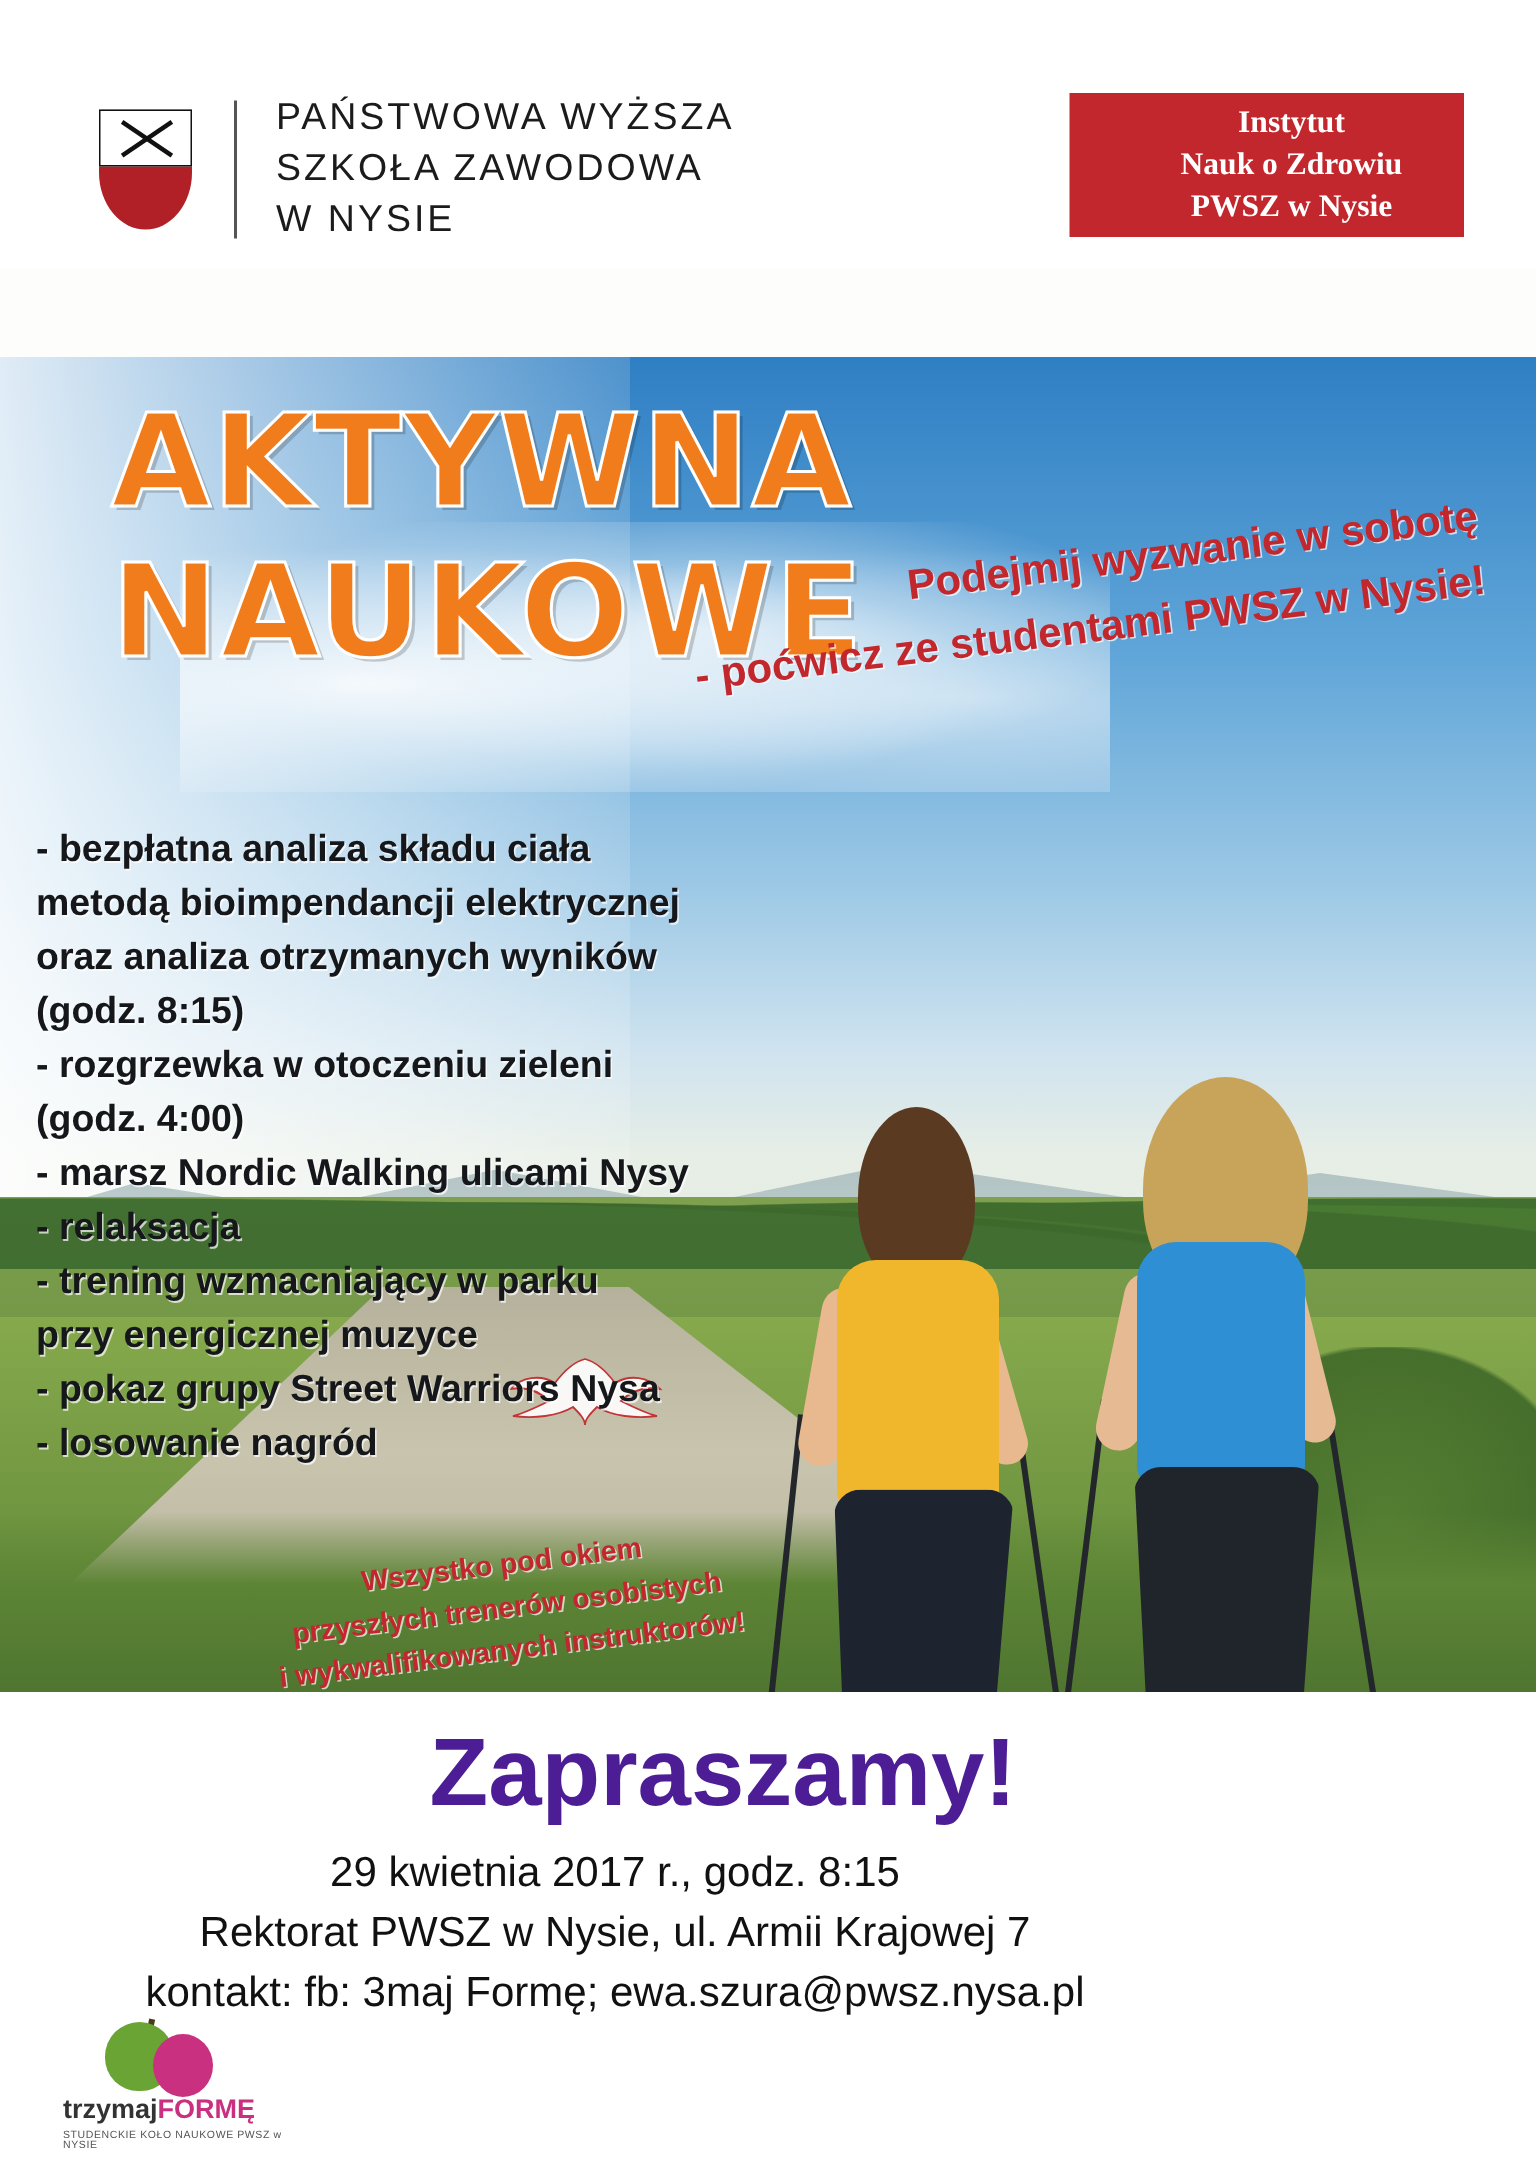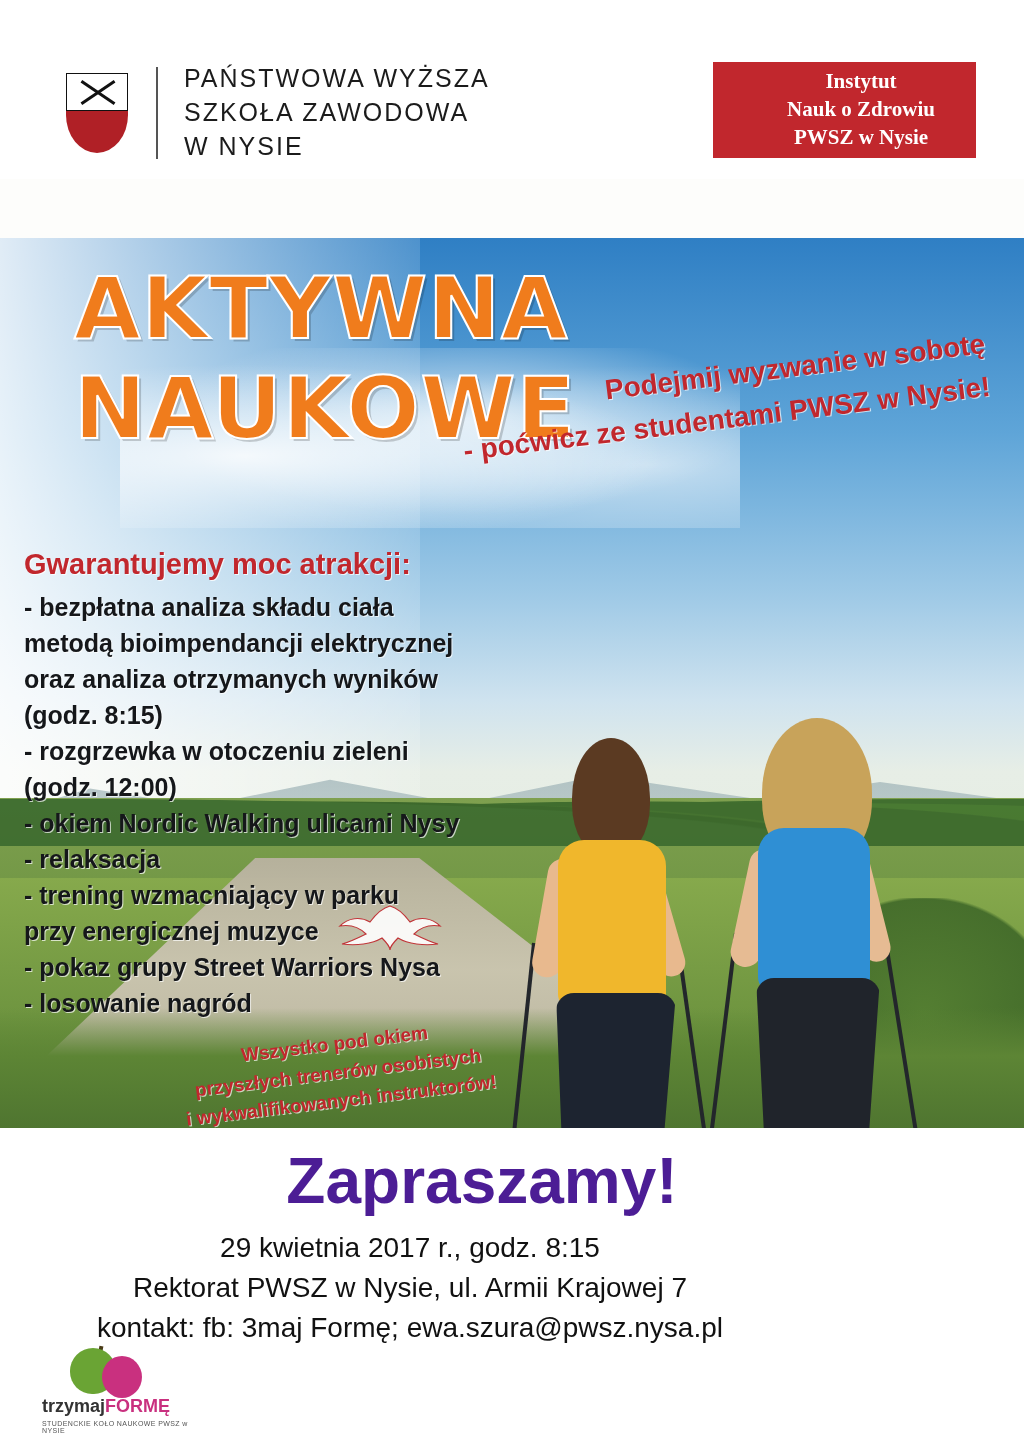--- a/index.html
+++ b/index.html
@@ -465,29 +465,28 @@
 
   <div class="title">AKTYWNA NAUKOWE</div>
   <div class="subtitle">Podejmij wyzwanie w sobotę
 - poćwicz ze studentami PWSZ w Nysie!</div>
 
   <svg class="eagle" viewBox="0 0 120 56">
     <path d="M60 8 C52 10 46 16 40 24 C30 18 18 20 10 28 C22 26 30 30 36 36 C28 40 20 44 12 46 C26 48 42 46 52 40 C56 44 60 48 60 52 C60 48 64 44 68 40 C78 46 94 48 108 46 C100 44 92 40 84 36 C90 30 98 26 110 28 C102 20 90 18 80 24 C74 16 68 10 60 8 Z" fill="#ffffff" stroke="#c1272d" stroke-width="1.2"></path>
   </svg>
 
   <div class="attractions">
-    <h2>Gwarantujemy moc atrakcji:</h2>
     <ul>
       <li>- bezpłatna analiza składu ciała
   metodą bioimpendancji elektrycznej
   oraz analiza otrzymanych wyników
   (godz. 8:15)</li>
       <li>- rozgrzewka w otoczeniu zieleni
-  (godz. 12:00)</li>
-      <li>- okiem Nordic Walking ulicami Nysy</li>
+  (godz. 4:00)</li>
+      <li>- marsz Nordic Walking ulicami Nysy</li>
       <li>- relaksacja</li>
       <li>- trening wzmacniający w parku
   przy energicznej muzyce</li>
       <li>- pokaz grupy Street Warriors Nysa</li>
       <li>- losowanie nagród</li>
     </ul>
   </div>
 
   <div class="footnote">Wszystko pod okiem
 przyszłych trenerów osobistych

